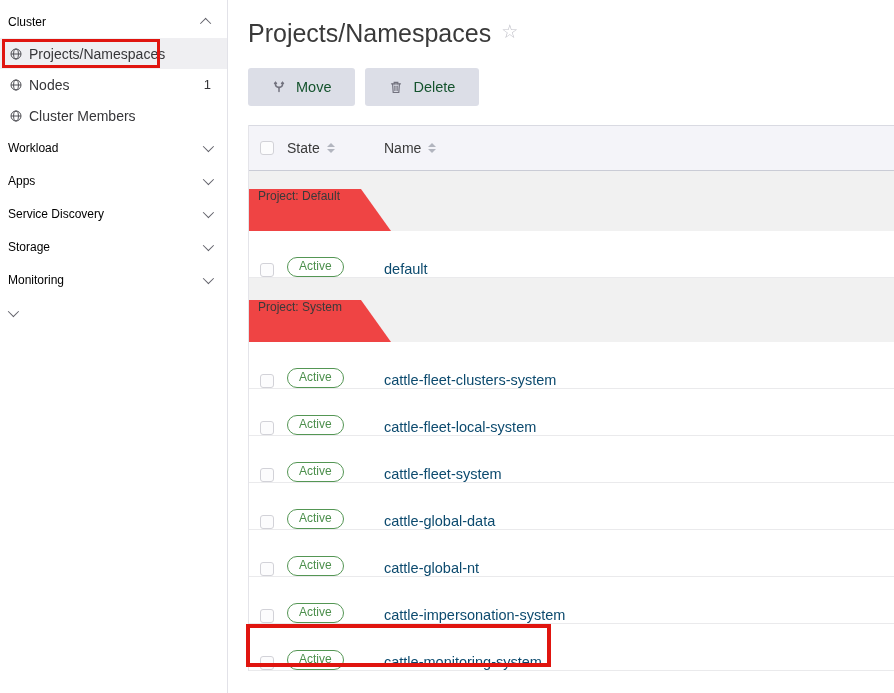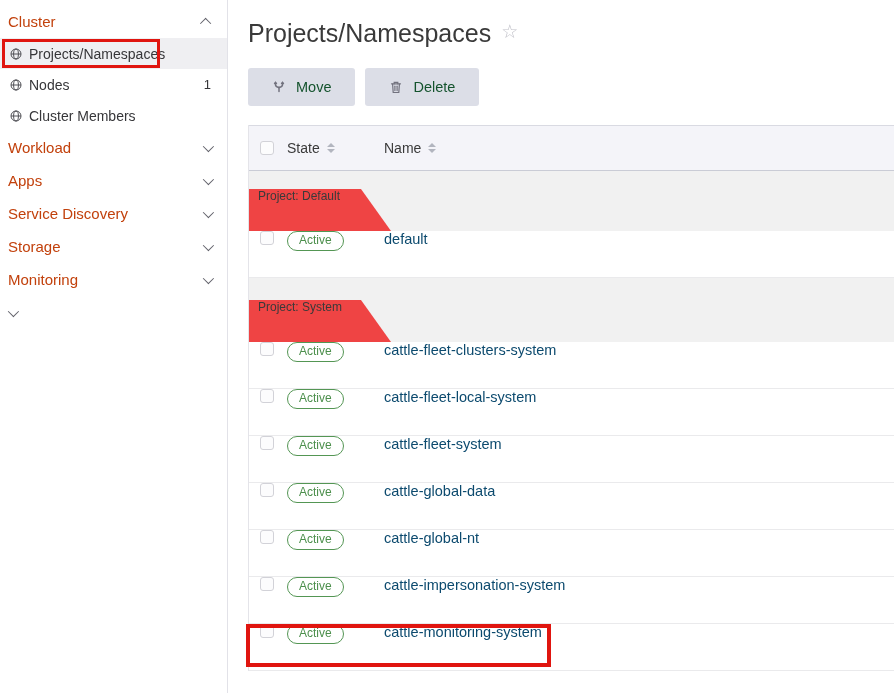--- a/index.html
+++ b/index.html
@@ -4,21 +4,21 @@
 <style>
   * { margin:0; padding:0; box-sizing:border-box; }
   html,body { width:894px; height:693px; overflow:hidden; background:#fff;
     font-family:"Liberation Sans","DejaVu Sans",sans-serif; color:#363639; }
   .app { display:flex; width:894px; height:693px; position:relative; }
 
   
   .sidebar { width:228px; min-width:228px; height:100%; border-right:1px solid #e2e2e8;
     padding-top:5px; background:#fff; position:relative; }
   .sec-header { height:33px; display:flex; align-items:center; padding:0 16px 0 8px;
-    font-size:15px; color:#c2410c; cursor:pointer;justify-content:space-between; }
+    font-size:12px; color:#000000; cursor:pointer;justify-content:space-between; }
   .sec-header .sec-label { flex:1; }
   .chev { width:8px; height:8px; border-right:1.6px solid #61616a; border-bottom:1.6px solid #61616a;
     transform:rotate(45deg) translateY(-2px); }
   .chev.up { transform:rotate(225deg) translateY(-2px); }
   .sub-items { list-style:none; }
   .sub-item { height:31px; display:flex; align-items:center; gap:7px; padding:0 16px 0 10px;
     font-size:14px; color:#363639; cursor:pointer; position:relative; }
   .sub-item.selected { background:#efeff2; }
   .sub-item .count { margin-left:auto; font-size:13px; color:#363639; }
   .globe { flex:0 0 auto; display:inline-flex; }
@@ -50,21 +50,21 @@
   .sort i { display:block; width:0; height:0; border-left:4px solid transparent; border-right:4px solid transparent; }
   .sort .s-up { border-bottom:4px solid #b2b5bf; }
   .sort .s-dn { border-top:4px solid #b2b5bf; }
 
   .group-band { background:#f1f1f1; position:relative; }
   .group-band.b1 { height:60px; }
   .group-band.b2 { height:64px; }
   .group-tab { position:absolute; left:0; bottom:0; height:42px; width:142px; background:#ef4444;
     clip-path:polygon(0 0, calc(100% - 30px) 0, 100% 100%, 0 100%);
     display:flex; align-items:flex-start; padding-left:9px; font-size:12px; color:#3a3a3a; }
-  .row { height:47px; display:flex; align-items:flex-start; border-bottom:1px solid #eaeaec;
+  .row { height:47px; display:flex; align-items:flex-end; border-bottom:1px solid #eaeaec;
     background:#fff; position:relative; font-size:14px; }
   .badge-active { display:inline-block; border:1px solid #549654; color:#4c8f4c; border-radius:10px;
     padding:1px 11px 2px; font-size:12px; line-height:15px; }
   .ns-link { color:#0c4a6e; text-decoration:none; cursor:pointer; font-size:14.5px; }
   .annot-row { position:absolute; left:-3px; top:0; width:305px; height:43px;
     border:4px solid #e0150f; pointer-events:none; z-index:5; }
 </style>
 </head>
 <body>
 

